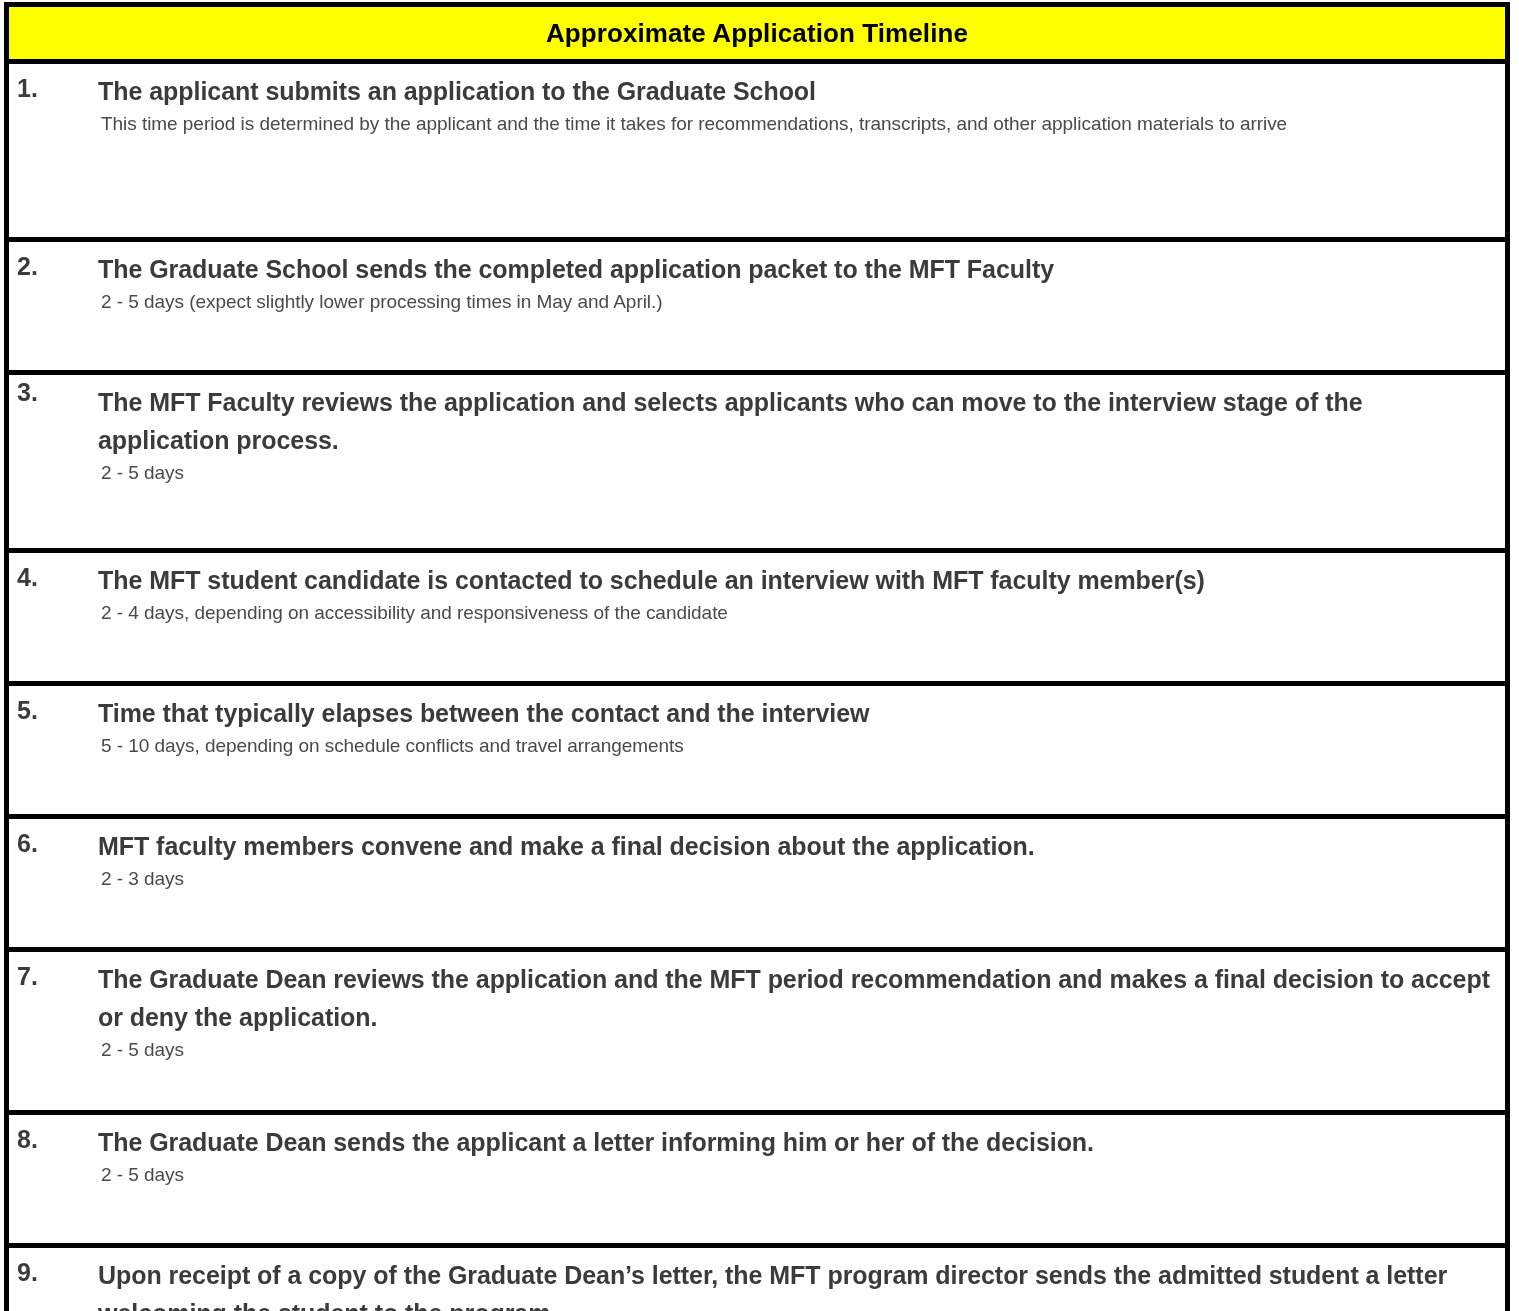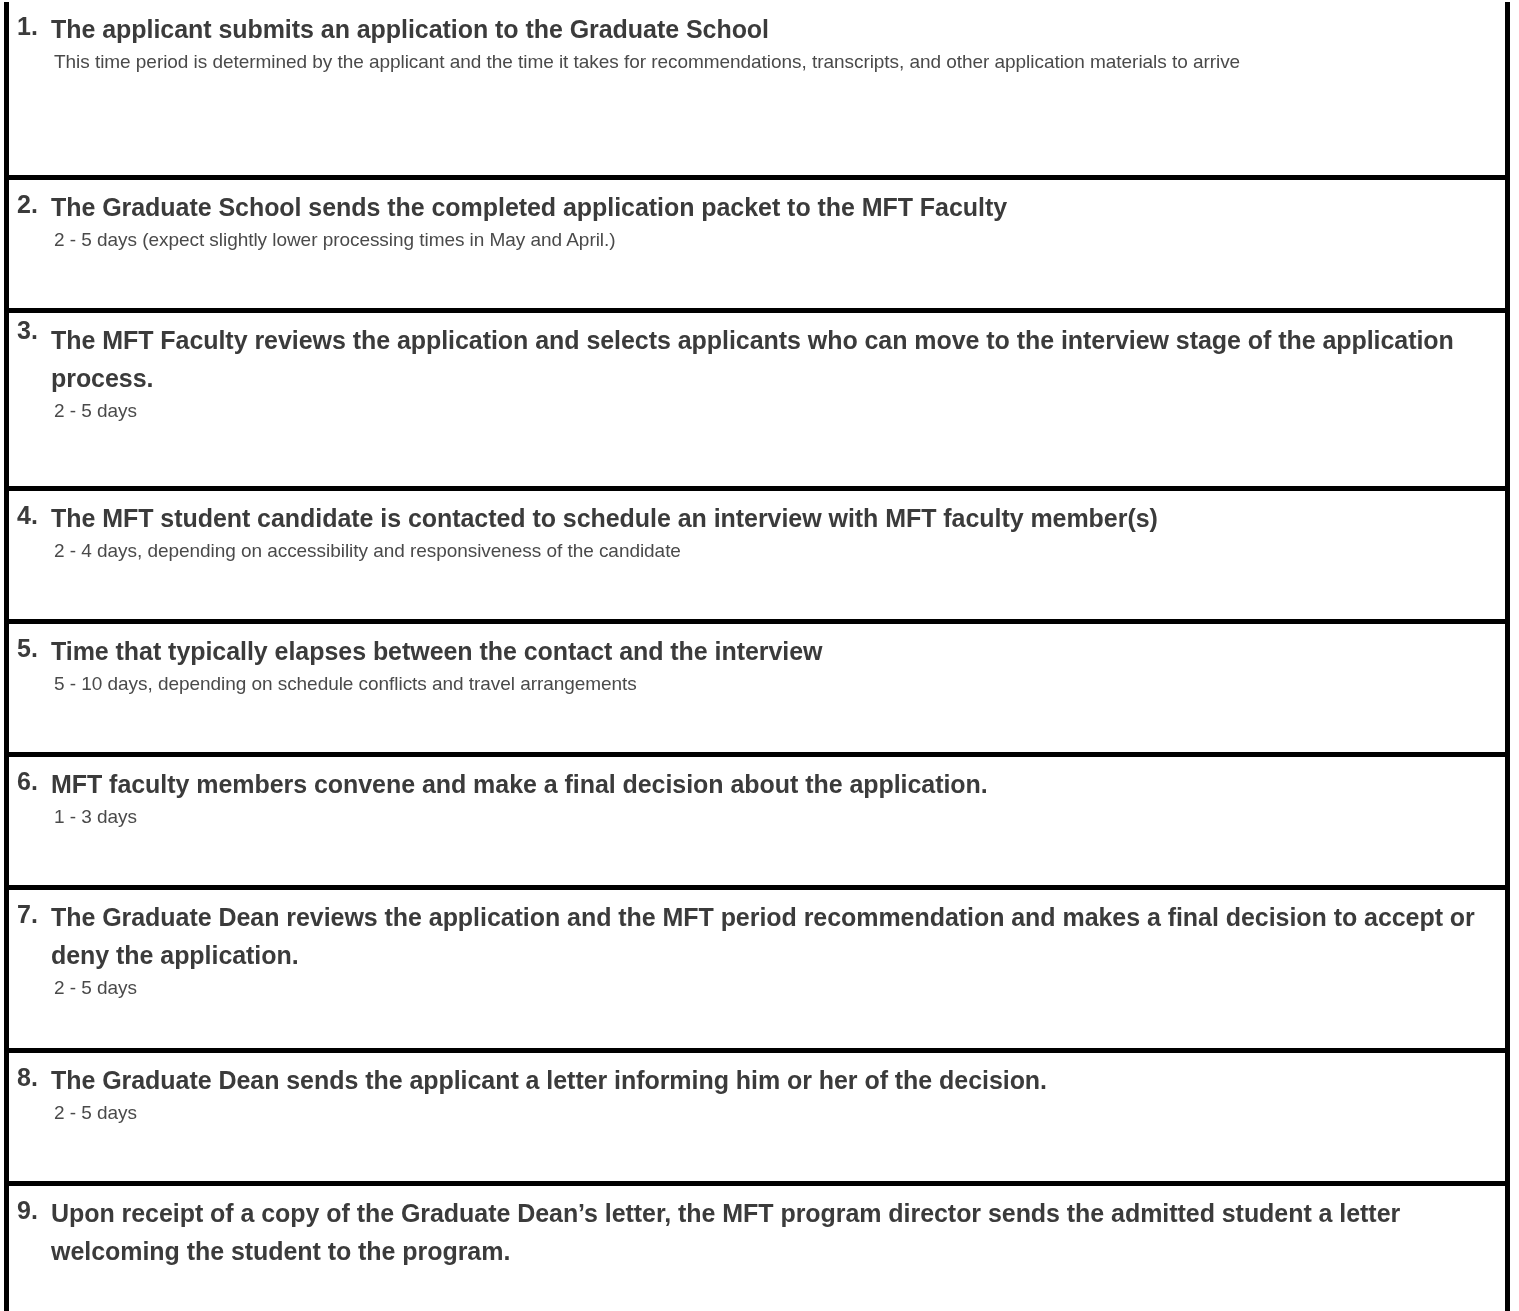--- a/index.html
+++ b/index.html
@@ -79,20 +79,21 @@
     line-height: 1.30;
   }
   .step-num.raised {
     position: relative;
     top: -7px;
   }
 
   .step-body {
     flex: 1 1 auto;
     min-width: 0;
+    margin-left: 47px;
   }
 
   .step-title {
     display: block;
     font-size: 25px;
     font-weight: bold;
     color: #3b3b3b;
     line-height: 1.52;
     letter-spacing: -0.05px;
   }
@@ -116,20 +117,25 @@
   .row-h6 .step-inner { min-height: 110px; }
   .row-h7 .step-inner { min-height: 140px; }
   .row-h8 .step-inner { min-height: 110px; }
   .row-h9 .step-inner { min-height: 118px; }
 </style>
 </head>
 <body>
 
 <table class="timeline-table">
   <tbody>
+    <tr>
+      <td class="header-cell">
+        <span class="header-title">Approximate Application Timeline</span>
+      </td>
+    </tr>
 
     <tr class="row-h1">
       <td class="step-cell">
         <div class="step-inner">
           <div class="step-line">
             <span class="step-num">1.</span>
             <div class="step-body">
               <span class="step-title">The applicant submits an application to the Graduate School</span>
               <span class="step-detail">This time period is determined by the applicant and the time it takes for recommendations, transcripts, and other application materials to arrive</span>
             </div>
@@ -194,21 +200,21 @@
       </td>
     </tr>
 
     <tr class="row-h6">
       <td class="step-cell">
         <div class="step-inner">
           <div class="step-line">
             <span class="step-num">6.</span>
             <div class="step-body">
               <span class="step-title">MFT faculty members convene and make a final decision about the application.</span>
-              <span class="step-detail">1 - 3 days</span>
+              <span class="step-detail">2 - 3 days</span>
             </div>
           </div>
         </div>
       </td>
     </tr>
 
     <tr class="row-h7">
       <td class="step-cell">
         <div class="step-inner">
           <div class="step-line">

